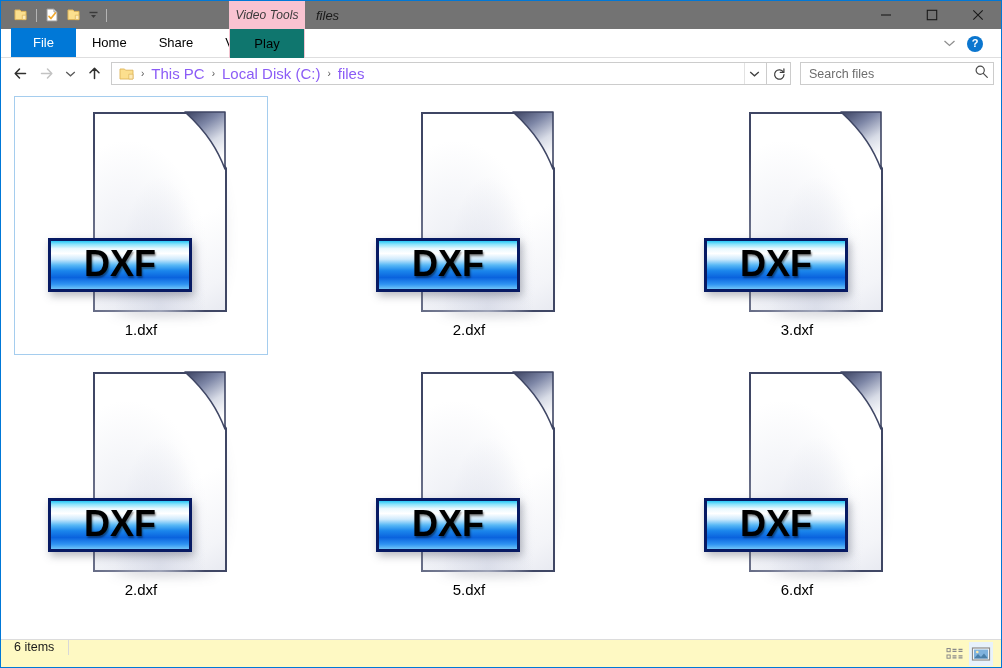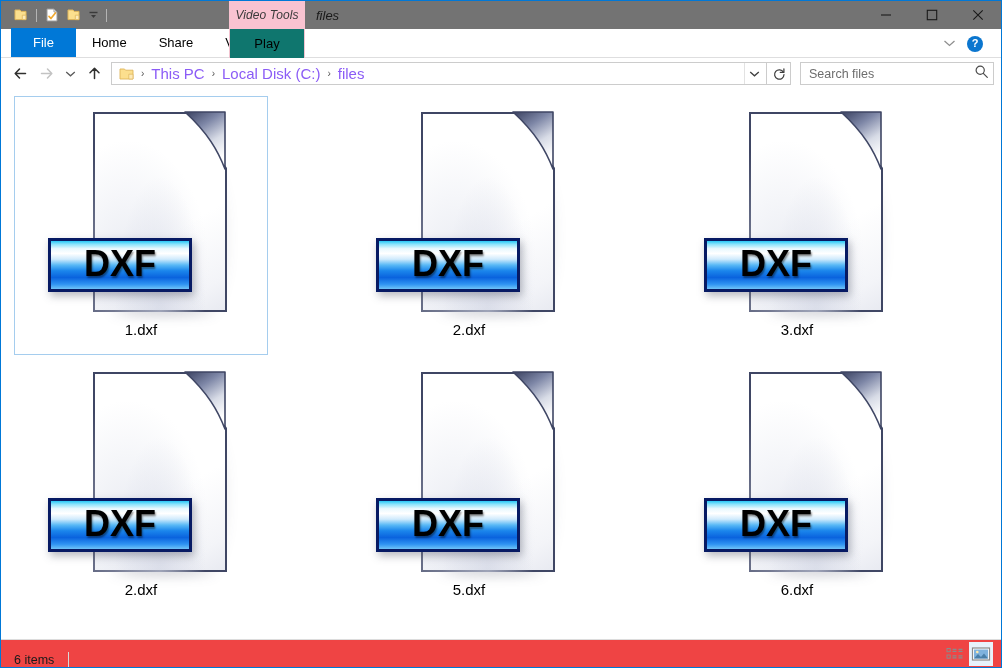--- a/index.html
+++ b/index.html
@@ -393,23 +393,23 @@
     transform: translateY(-1px);
   }
 
   
   .statusbar {
     position: absolute;
     left: 0; bottom: 0;
     width: 1000px;
     height: 28px;
     border-top: 1px solid #dcdcdc;
-    background: #ef4444;
-    display: flex;
-    align-items: flex-end;
+    background: #fef9c3;
+    display: flex;
+    align-items: flex-start;
     padding-left: 13px;
   }
   .status-text {
     font-size: 12.5px;
     color: #1a1a1a;
   }
   .status-sep {
     width: 1px;
     height: 15px;
     background: #d8d8d8;

